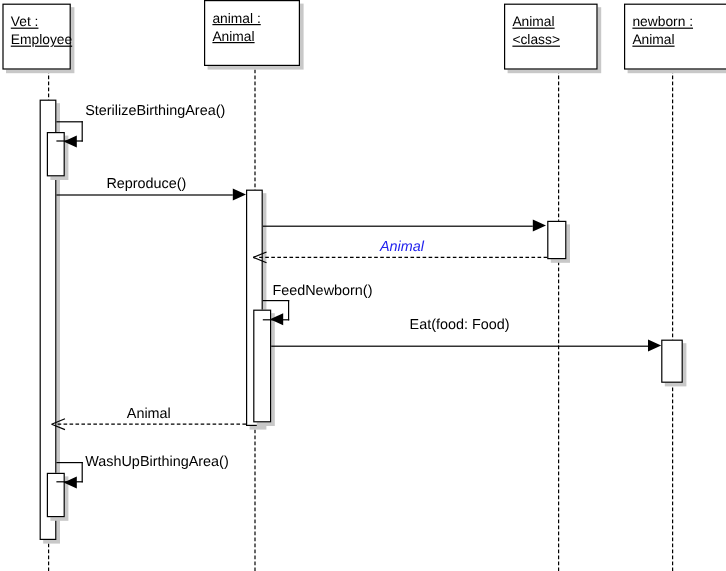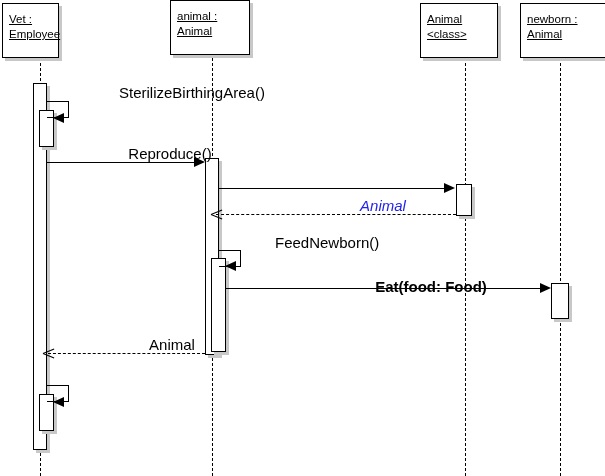--- a/index.html
+++ b/index.html
@@ -106,26 +106,25 @@
     box-sizing: border-box;
     border-top: 1px solid #000000;
     border-right: 1px solid #000000;
     border-bottom: 1px solid #000000;
     z-index: 5;
   }
 
   
   .label {
     position: absolute;
-    font-size: 15px;
+    font-size: 12px;
     line-height: 13px;
     color: #000000;
     white-space: nowrap;
     z-index: 7;
-    margin-left: 48px;
   }
   .label.blue {
     color: #2222ee;
     font-style: italic;
   }
   .label.center {
     transform: translateX(-50%);
   }
 </style>
 </head>
@@ -186,22 +185,23 @@
   <div class="msg-line ret" style="left:216px; top:214px; width:240px;"></div>
   <div class="head-open-left" style="left:211px; top:209px;"></div>
   <div class="label blue center" style="left:335px; top:199px;">Animal</div>
 
   <div class="selfcall" style="left:219px; top:250px; width:22px; height:17px;"></div>
   <div class="head-left" style="left:225px; top:261px;"></div>
   <div class="label" style="left:227px; top:236px;">FeedNewborn()</div>
 
   <div class="msg-line" style="left:226px; top:288px; width:314px;"></div>
   <div class="head-right" style="left:540px; top:283px;"></div>
-  <div class="label center" style="left:383px; top:280px;font-weight:bold;">Eat(food: Food)</div>
+  <div class="label center" style="left:383px; top:264px;">Eat(food: Food)</div>
 
   <div class="msg-line ret" style="left:48px; top:353px; width:157px;"></div>
   <div class="head-open-left" style="left:43px; top:348px;"></div>
   <div class="label center" style="left:124px; top:338px;">Animal</div>
 
   <div class="selfcall" style="left:47px; top:385px; width:22px; height:17px;"></div>
   <div class="head-left" style="left:53px; top:397px;"></div>
+  <div class="label" style="left:71px; top:378px;">WashUpBirthingArea()</div>
 
 </div>
 
 </body></html>

